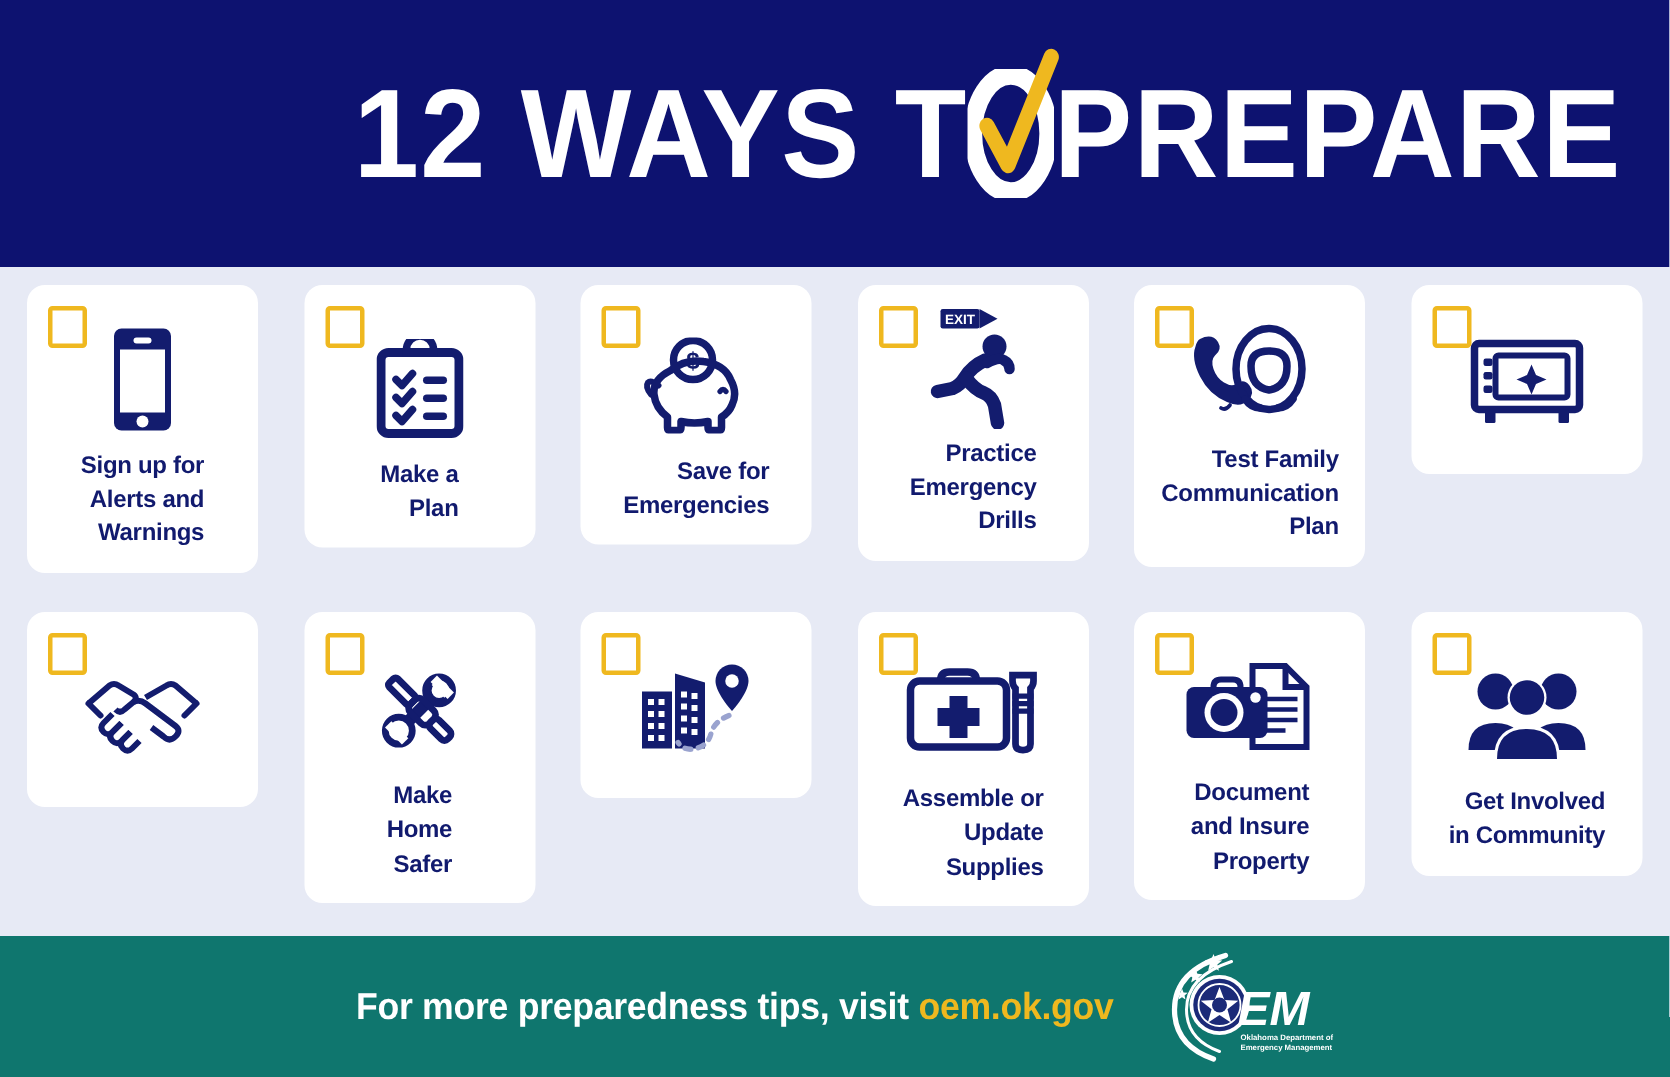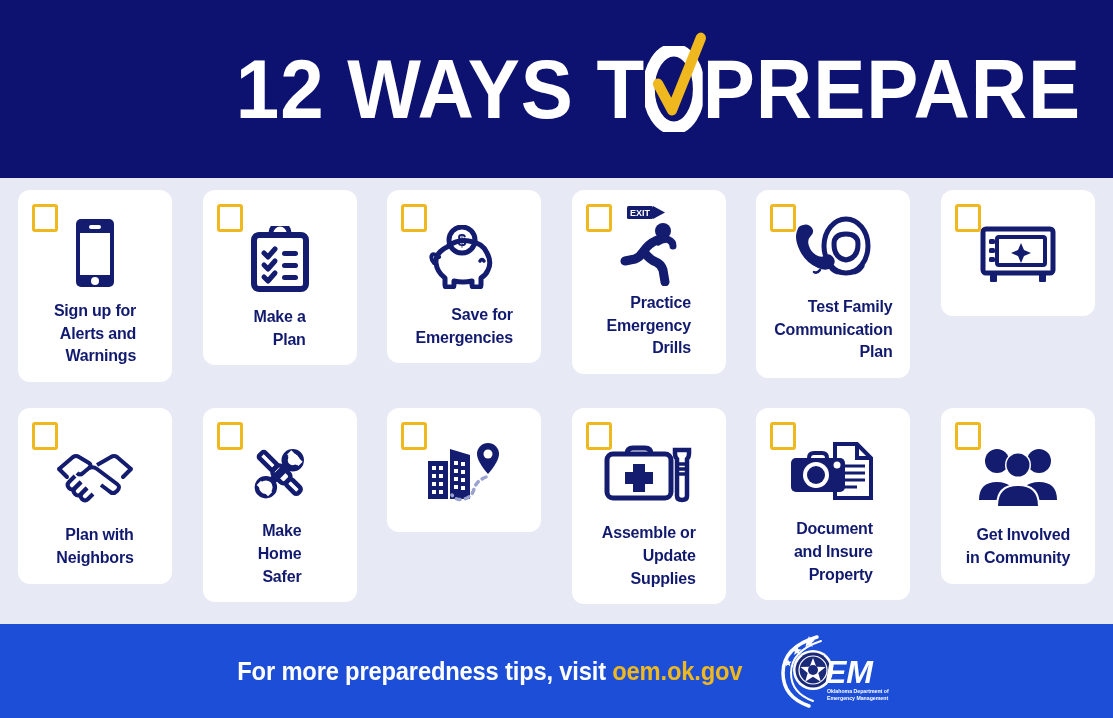--- a/index.html
+++ b/index.html
@@ -142,21 +142,21 @@
   .card.c7 .icon-box  { margin-top: 16px; }
   .card.c8 .icon-box  { margin-top: 12px; }
   .card.c9 .icon-box  { margin-top: 10px; }
   .card.c10 .icon-box { margin-top: 14px; }
   .card.c11 .icon-box { margin-top: 16px; }
   .card.c12 .icon-box { margin-top: 10px; }
 
   
   .footer {
     height: 94px;
-    background: #1d4ed8;
+    background: #0f766e;
     flex: none;
     display: flex;
     align-items: center;
     justify-content: center;
     gap: 14px;
   }
 
   .footer-text {
     font-family: "Liberation Sans Narrow", "Liberation Sans", sans-serif;
     font-weight: 700;
@@ -310,21 +310,20 @@
             <path d="M6 20 L20 8 q3 -2 6 0 l10 6 q3 2 0 5 l-6 5 q-3 3 -6 0" fill="none" class="navy-s" stroke-width="4" stroke-linejoin="round"></path>
             <path d="M78 20 L64 8 q-3 -2 -6 0 l-14 8" fill="none" class="navy-s" stroke-width="4" stroke-linejoin="round"></path>
             <path d="M36 19 q4 -2 8 1 l20 15 q4 3 0 7 q-4 4 -8 0 l-8 -6" fill="none" class="navy-s" stroke-width="4" stroke-linejoin="round"></path>
             <path d="M22 27 l-6 6 q-3 3 0 6 q3 3 6 0 l6 -6" fill="none" class="navy-s" stroke-width="4" stroke-linejoin="round"></path>
             <path d="M28 33 l-6 6 q-3 3 0 6 q3 3 6 0 l6 -6" fill="none" class="navy-s" stroke-width="4" stroke-linejoin="round"></path>
             <path d="M34 39 l-5 5 q-3 3 0 6 q3 3 6 0 l5 -5" fill="none" class="navy-s" stroke-width="4" stroke-linejoin="round"></path>
             <path d="M6 20 l8 8" fill="none" class="navy-s" stroke-width="4" stroke-linecap="round"></path>
             <path d="M78 20 l-8 8" fill="none" class="navy-s" stroke-width="4" stroke-linecap="round"></path>
           </svg>
         </div>
-        <div class="card-label">Plan with<br>Neighbors</div>
       </div>
 
       <div class="card c8">
         <div class="checkbox"></div>
         <div class="icon-box">
           <svg width="66" height="66" viewBox="0 0 66 66">
             <g transform="rotate(45 33 33)">
               <path d="M33 6 a9 9 0 1 0 0 18 a9 9 0 1 0 0 -18 M33 10 a5 5 0 1 1 0 10 a5 5 0 1 1 0 -10" class="navy"></path>
               <path d="M27 8 l0 8 l12 0 l0 -8" fill="#ffffff"></path>
               <circle cx="33" cy="15" r="9" fill="none" class="navy-s" stroke-width="4.5"></circle>

